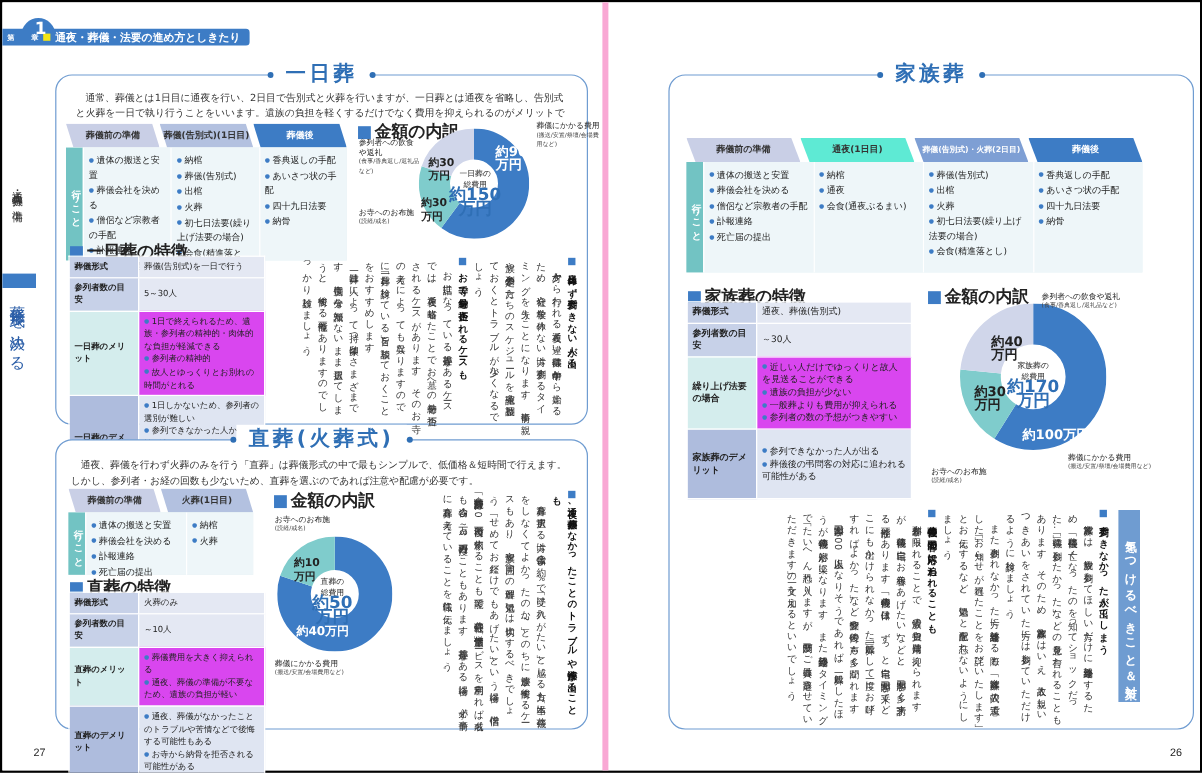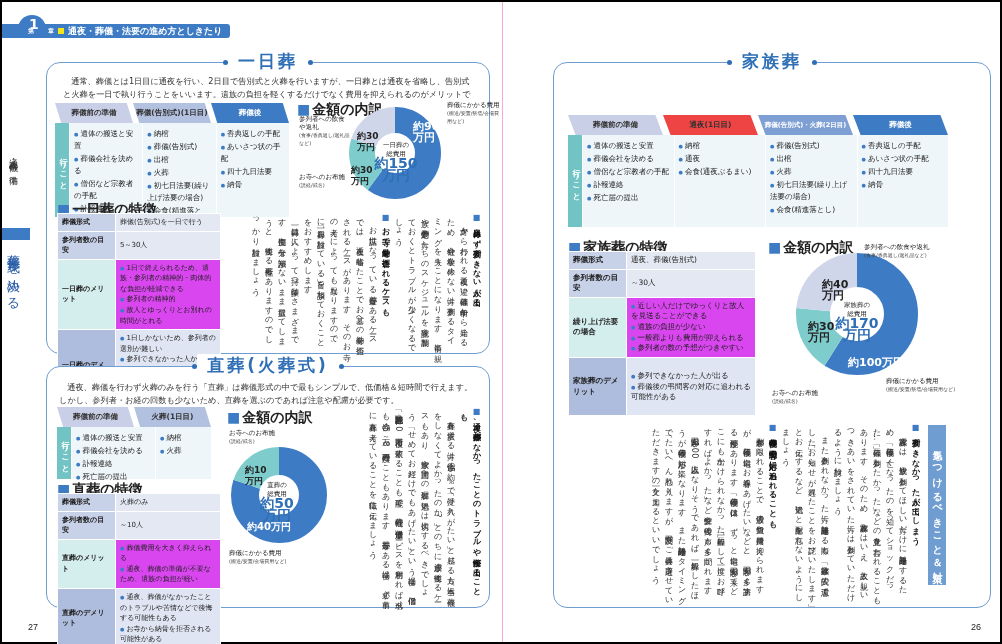--- a/index.html
+++ b/index.html
@@ -1,21 +1,21 @@
 <!DOCTYPE html>
 <html><head>
 <meta charset="utf-8">
 <style>
 *{box-sizing:border-box;margin:0;padding:0}
 body{width:1002px;height:644px;background:#000;font-family:"DejaVu Sans",sans-serif;overflow:hidden;position:relative}
 .spread{position:absolute;left:2px;top:2px;width:998px;height:640px;background:#fff}
 .page{position:absolute;top:0;height:640px}
 .page-left{left:0;width:500px;background:#fff}
-.page-right{left:500px;width:498px;background:#fff;border-left:1px solid #f9a8d4}
-.chapter-tab{position:absolute;left:0;top:22px;height:14px;background:#3d7cc5;color:#fff;font-size:9px;font-weight:bold;display:flex;align-items:center;padding:0 8px 0 26px;border-radius:0 3px 3px 0}
+.page-right{left:500px;width:498px;background:#fff;border-left:5px solid #f9a8d4}
+.chapter-tab{position:absolute;left:0;top:22px;height:14px;background:#3d7cc5;color:#fff;font-size:9px;font-weight:bold;display:flex;align-items:center;padding:0 8px 0 4px;border-radius:0 3px 3px 0}
 .chapter-bump{position:absolute;left:16px;top:13px;width:28px;height:14px;background:#3d7cc5;border-radius:14px 14px 0 0}
 .chapter-num{position:absolute;left:27px;top:14px;color:#fff;font-size:14px;font-weight:bold}
 .chapter-pre{font-size:6px;margin-right:14px}
 .chapter-suf{font-size:6px;margin-right:4px}
 .chapter-sq{display:inline-block;width:6px;height:6px;background:#f3e516;margin-right:4px}
 .side-nav{position:absolute;left:0;top:150px;width:22px}
 .side-small{writing-mode:vertical-rl;font-size:9px;color:#333;margin:0 auto;letter-spacing:1px;height:72px}
 .side-bar{width:28px;height:12px;background:#3d7cc5;margin:4px 0}
 .side-big{writing-mode:vertical-rl;font-size:13px;color:#2b5ea8;margin:2px auto;letter-spacing:2px}
 .section{position:absolute;border:1.5px solid #6f9cd1;border-radius:14px;background:#fff}
@@ -242,21 +242,21 @@
   <div class="page-num" style="left:26px">27</div>
 </div>
 
 <div class="page page-right">
   <div class="section" style="left:50px;top:60px;width:438px;height:546px">
     <div class="sec-title"><span class="dot"></span><span class="t">家族葬</span><span class="dot"></span></div>
 
     <div class="flow" style="left:14px;top:52px;width:380px">
       <div class="flow-head">
         <div style="background:#c9cfe6">葬儀前の準備</div>
-        <div style="background:#ef4444">通夜(1日目)</div>
+        <div style="background:#5eead4">通夜(1日目)</div>
         <div style="background:#7e9fd4;color:#fff;font-size:6.5px">葬儀(告別式)・火葬(2日目)</div>
         <div style="background:#3d7cc5;color:#fff">葬儀後</div>
       </div>
       <div class="flow-body" style="height:92px">
         <div class="flow-side">行うこと</div>
         <div class="flow-col">
           <div>遺体の搬送と安置</div>
           <div>葬儀会社を決める</div>
           <div>僧侶など宗教者の手配</div>
           <div>訃報連絡</div>

